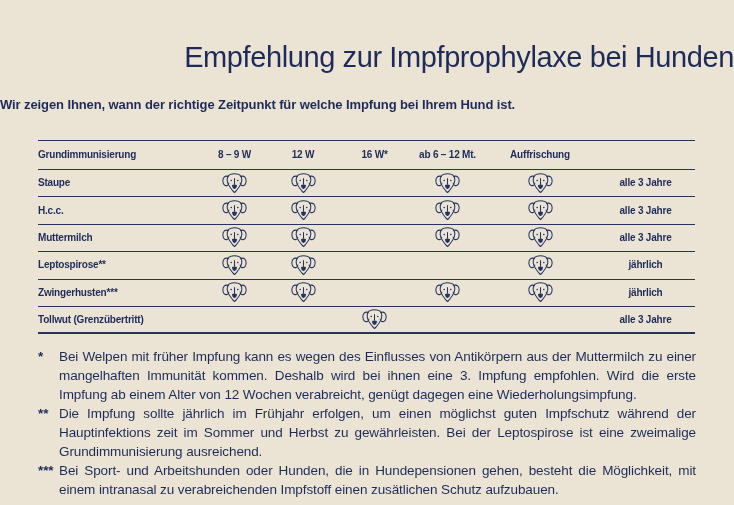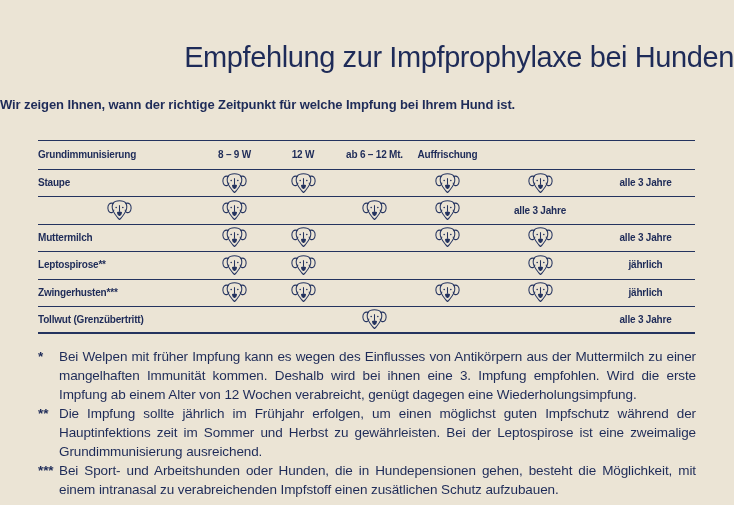--- a/index.html
+++ b/index.html
@@ -74,20 +74,21 @@
 
   <h1 class="title">Empfehlung zur Impfprophylaxe bei Hunden</h1>
 
   <div class="subtitle">Wir zeigen Ihnen, wann der richtige Zeitpunkt für welche Impfung bei Ihrem Hund ist.</div>
 
   <div class="table">
     <div class="thead">
         <div class="cell c0">Grundimmunisierung</div>
         <div class="cell c1">8 – 9 W</div>
         <div class="cell c2">12 W</div>
+        <div class="cell c4">16 W*</div>
         <div class="cell c5">ab 6 – 12 Mt.</div>
         <div class="cell c6">Auffrischung</div>
       </div>
     <div>
         <div class="trow">
           <div class="cell label">Staupe</div>
           <div class="cell dose">
   <svg width="27" height="23" viewBox="0 0 36 30" fill="none" stroke="#24335f" stroke-width="1.4" stroke-linecap="round" stroke-linejoin="round">
     <path d="M9.5 5.5 C5 4.2 2.2 7.5 2.5 12 C2.8 16.2 5.3 18.6 8.4 17.6 C9.8 17.1 10.4 15.8 10.4 14.4"></path>
     <path d="M26.5 5.5 C31 4.2 33.8 7.5 33.5 12 C33.2 16.2 30.7 18.6 27.6 17.6 C26.2 17.1 25.6 15.8 25.6 14.4"></path>
@@ -128,20 +129,21 @@
     <path d="M9.5 5.5 C11 3 14 2 18 2 C22 2 25 3 26.5 5.5 C28 8 28 12 26.5 15.5 C25 19 22.5 22 20.5 24.5 C19.5 25.8 18.8 26.5 18 27 C17.2 26.5 16.5 25.8 15.5 24.5 C13.5 22 11 19 9.5 15.5 C8 12 8 8 9.5 5.5 Z"></path>
     <path d="M18 8.5 L18 16"></path>
     <circle cx="13.6" cy="11" r="1.1" fill="#24335f" stroke="none"></circle>
     <circle cx="22.4" cy="11" r="1.1" fill="#24335f" stroke="none"></circle>
     <path d="M15.4 17.6 C16.4 16.8 19.6 16.8 20.6 17.6 C20.5 19.6 19.5 21 18 21.6 C16.5 21 15.5 19.6 15.4 17.6 Z" fill="#24335f"></path>
   </svg>
 </div>
           <div class="cell booster">alle 3 Jahre</div>
         </div>
         <div class="trow">
+          <div class="cell label">H.c.c.</div>
           <div class="cell dose">
   <svg width="27" height="23" viewBox="0 0 36 30" fill="none" stroke="#24335f" stroke-width="1.4" stroke-linecap="round" stroke-linejoin="round">
     <path d="M9.5 5.5 C5 4.2 2.2 7.5 2.5 12 C2.8 16.2 5.3 18.6 8.4 17.6 C9.8 17.1 10.4 15.8 10.4 14.4"></path>
     <path d="M26.5 5.5 C31 4.2 33.8 7.5 33.5 12 C33.2 16.2 30.7 18.6 27.6 17.6 C26.2 17.1 25.6 15.8 25.6 14.4"></path>
     <path d="M9.5 5.5 C11 3 14 2 18 2 C22 2 25 3 26.5 5.5 C28 8 28 12 26.5 15.5 C25 19 22.5 22 20.5 24.5 C19.5 25.8 18.8 26.5 18 27 C17.2 26.5 16.5 25.8 15.5 24.5 C13.5 22 11 19 9.5 15.5 C8 12 8 8 9.5 5.5 Z"></path>
     <path d="M18 8.5 L18 16"></path>
     <circle cx="13.6" cy="11" r="1.1" fill="#24335f" stroke="none"></circle>
     <circle cx="22.4" cy="11" r="1.1" fill="#24335f" stroke="none"></circle>
     <path d="M15.4 17.6 C16.4 16.8 19.6 16.8 20.6 17.6 C20.5 19.6 19.5 21 18 21.6 C16.5 21 15.5 19.6 15.4 17.6 Z" fill="#24335f"></path>
   </svg>

